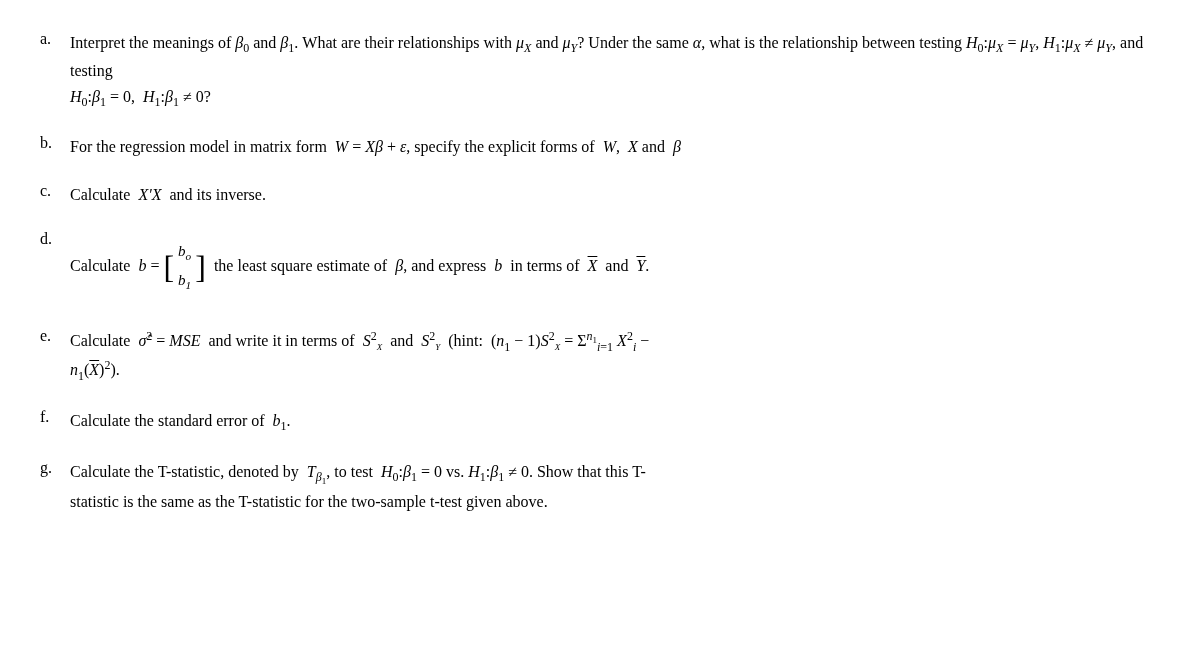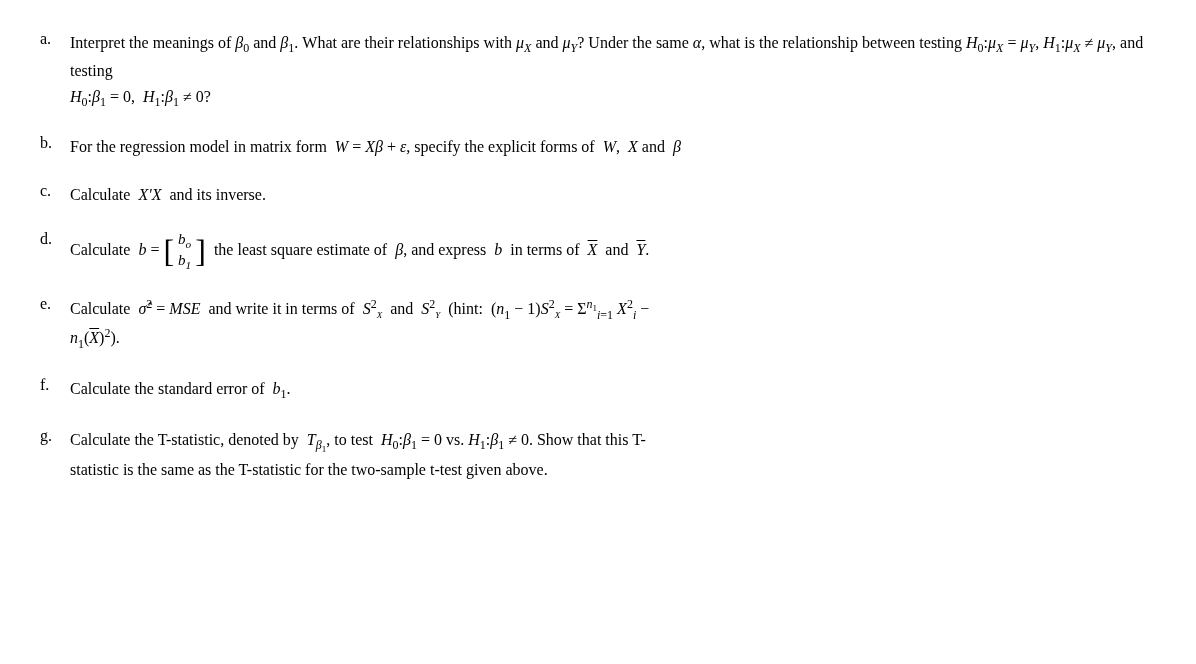--- a/index.html
+++ b/index.html
@@ -39,22 +39,23 @@
     }
     .matrix-bracket {
       display: inline-flex;
       align-items: center;
       vertical-align: middle;
     }
     .matrix-content {
       display: inline-flex;
       flex-direction: column;
       align-items: flex-start;
-      margin: 0 2px;
+      margin: 12px 2px;
       font-style: italic;
+      gap: 8px;
     }
     .matrix-row {
       line-height: 1.3;
       font-size: 15px;
     }
     .bracket-left {
       font-size: 32px;
       line-height: 1;
       font-weight: 300;
       margin-right: 2px;

